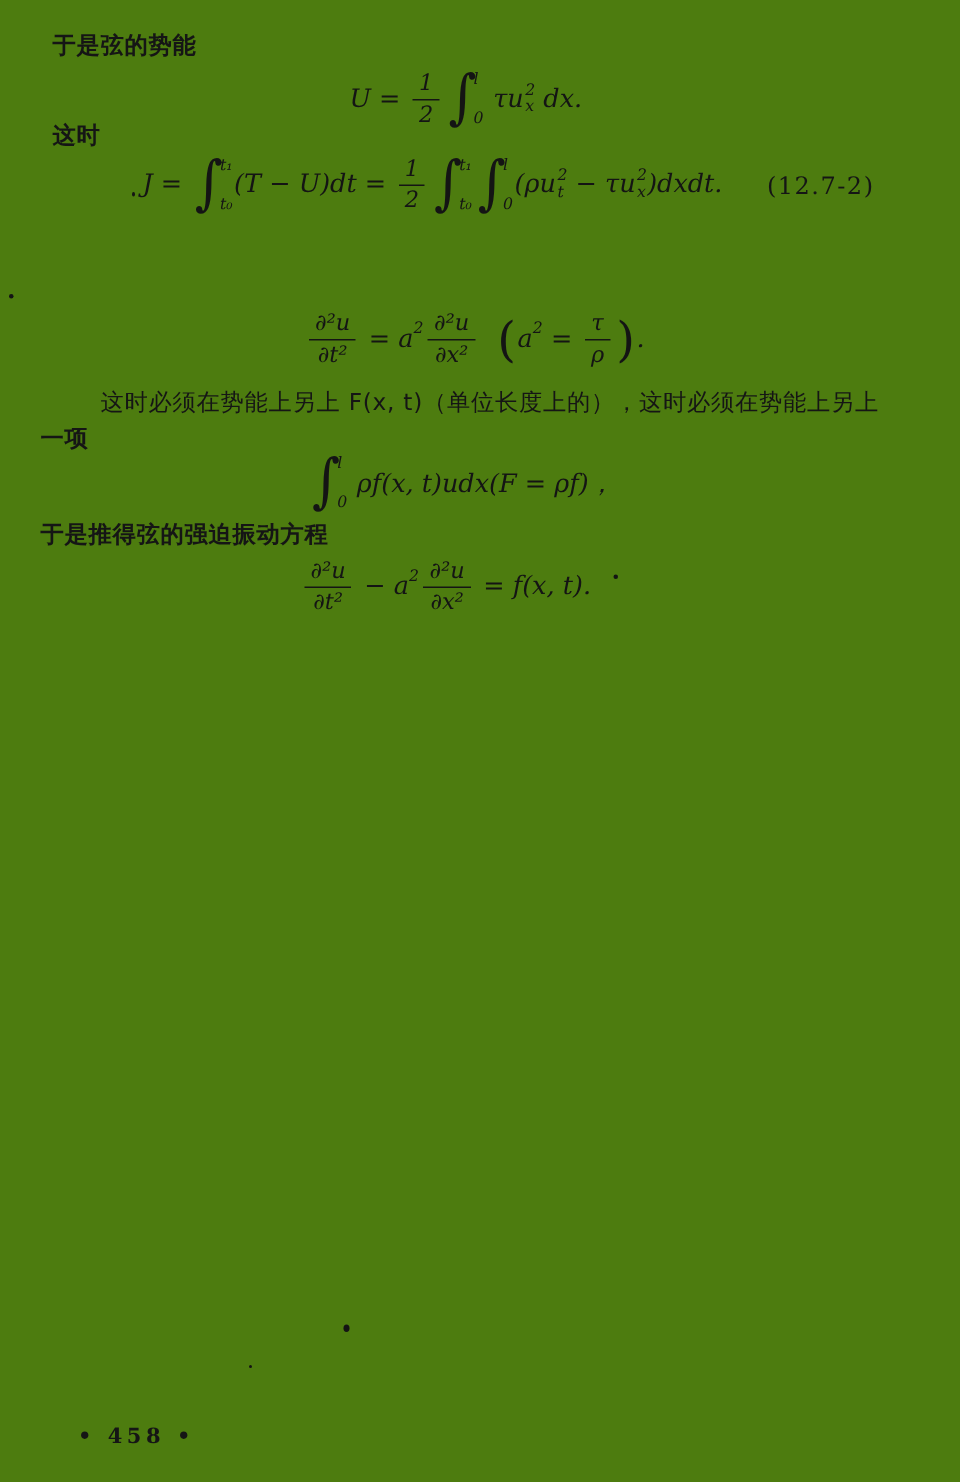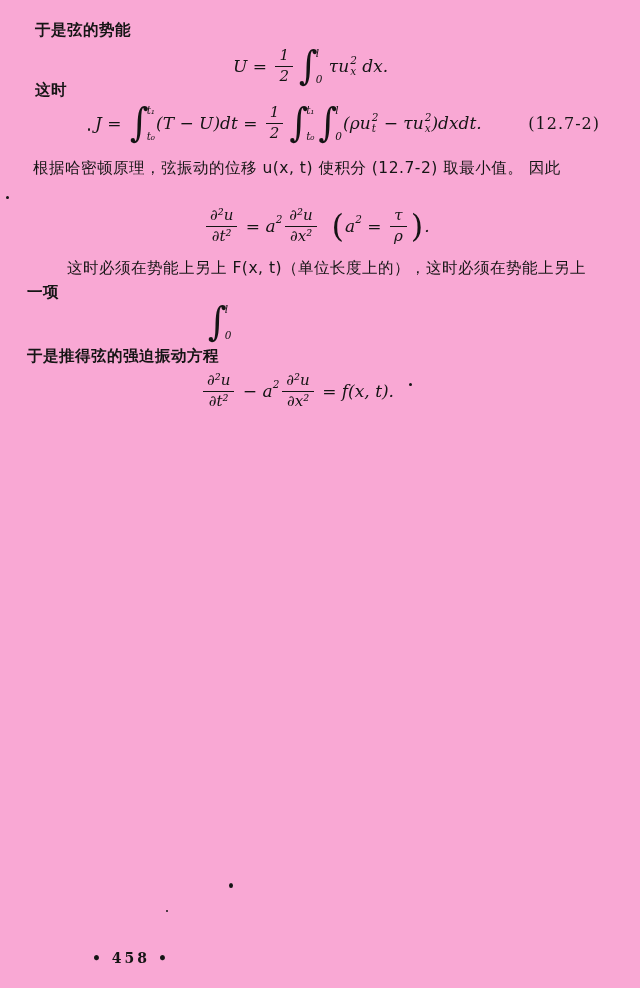--- a/index.html
+++ b/index.html
@@ -1,20 +1,20 @@
 <!DOCTYPE html>
 <html><head>
 <meta charset="utf-8">
 <style>
   html,body{margin:0;padding:0;background:#e8e8e8;}
   .page{
     position:relative;
     width:640px;height:988px;
     margin:0 auto;
-    background:#f9a8d4;
+    background:#4d7c0f;
     color:#151515;
     font-family:"DejaVu Sans", sans-serif;
     overflow:hidden;
   }
   
   .tline{
     position:absolute;
     font-size:15.5px;
     letter-spacing:0.5px;
     white-space:nowrap;
@@ -86,60 +86,58 @@
   }
   .eqrow{
     position:absolute;
     left:0;width:640px;
     display:flex;
     align-items:center;
   }
   .eqrow .meq{position:static;}
   .eqtag{
     margin-left:auto;
-    margin-right:40px;
+    margin-right:57px;
     font-family:"DejaVu Serif", serif;
     font-size:16px;
     letter-spacing:1px;
   }
   
   .speck{position:absolute;background:#141414;border-radius:50%;}
   .pagenum{
     position:absolute;
     font-size:14px;
     font-weight:700;
     letter-spacing:3px;
     font-family:"DejaVu Serif", serif;
-    margin-left:40px;
   }
 </style>
 </head>
 <body>
 
 <div class="page">
 
   <div class="tline bold" style="left:35px;top:20px;">于是弦的势能</div>
 
   <div class="meq" style="left:233px;top:44px;height:44px;"><span class="mtxt">U = </span><span class="frac"><span class="num"><span class="mtxt">1</span></span><span class="den"><span class="mtxt">2</span></span></span><span class="int"><span class="sign">∫</span><span class="lims"><span class="up">l</span><span class="lo">0</span></span></span><span class="mtxt"> τ</span><span class="ssw"><span class="ssbase">u</span><span class="ss"><span>2</span><span>x</span></span></span><span class="mtxt"> dx.</span></div>
 
   <div class="tline bold" style="left:35px;top:80px;">这时</div>
 
   <div class="eqrow" style="top:100px;height:46px;">
     <div class="meq" style="margin-left:95px;"><span class="mtxt">J = </span><span class="int"><span class="sign">∫</span><span class="lims"><span class="up">t₁</span><span class="lo">t₀</span></span></span><span class="mtxt">(T − U)dt = </span><span class="frac"><span class="num"><span class="mtxt">1</span></span><span class="den"><span class="mtxt">2</span></span></span><span class="int"><span class="sign">∫</span><span class="lims"><span class="up">t₁</span><span class="lo">t₀</span></span></span><span class="int"><span class="sign">∫</span><span class="lims"><span class="up">l</span><span class="lo">0</span></span></span><span class="mtxt">(ρ</span><span class="ssw"><span class="ssbase">u</span><span class="ss"><span>2</span><span>t</span></span></span><span class="mtxt"> − τ</span><span class="ssw"><span class="ssbase">u</span><span class="ss"><span>2</span><span>x</span></span></span><span class="mtxt">)dxdt.</span></div>
     <div class="eqtag">(12.7-2)</div>
   </div>
 
-  <div class="tline" style="left:33px;top:158px;">根据哈密顿原理，弦振动的位移 u(x, t) 使积分 (12.7-2) 取最小值。 因此</div>
 
   <div class="meq" style="left:203px;top:202px;height:48px;"><span class="frac"><span class="num"><span class="mtxt">∂²u</span></span><span class="den"><span class="mtxt">∂t²</span></span></span><span class="mtxt"> = </span><span class="supw"><span>a</span><span class="supx">2</span></span><span class="frac"><span class="num"><span class="mtxt">∂²u</span></span><span class="den"><span class="mtxt">∂x²</span></span></span><span class="mtxt">  </span><span class="big">(</span><span class="supw"><span>a</span><span class="supx">2</span></span><span class="mtxt"> = </span><span class="frac"><span class="num"><span class="mtxt">τ</span></span><span class="den"><span class="mtxt">ρ</span></span></span><span class="big">)</span><span class="mtxt">.</span></div>
 
   <div class="tline" style="left:67px;top:258px;">这时必须在势能上另上 F(x, t)（单位长度上的），这时必须在势能上另上</div>
   <div class="tline" style="left:27px;top:282px;font-weight:bold;">一项</div>
 
-  <div class="meq" style="left:205px;top:301px;height:42px;"><span class="int"><span class="sign">∫</span><span class="lims"><span class="up">l</span><span class="lo">0</span></span></span></div>
+  <div class="meq" style="left:205px;top:301px;height:42px;"><span class="int"><span class="sign">∫</span><span class="lims"><span class="up">l</span><span class="lo">0</span></span></span><span class="mtxt"> ρf(x, t)udx(F = ρf)，</span></div>
 
   <div class="tline bold" style="left:27px;top:346px;">于是推得弦的强迫振动方程</div>
 
   <div class="meq" style="left:200px;top:368px;height:46px;"><span class="frac"><span class="num"><span class="mtxt">∂²u</span></span><span class="den"><span class="mtxt">∂t²</span></span></span><span class="mtxt"> − </span><span class="supw"><span>a</span><span class="supx">2</span></span><span class="frac"><span class="num"><span class="mtxt">∂²u</span></span><span class="den"><span class="mtxt">∂x²</span></span></span><span class="mtxt"> = f(x, t).</span></div>
 
   <div class="speck" style="left:6px;top:196px;width:3px;height:3px;"></div>
   <div class="speck" style="left:88px;top:128px;width:2px;height:3px;"></div>
   <div class="speck" style="left:409px;top:383px;width:3px;height:3px;"></div>
   <div class="speck" style="left:229px;top:883px;width:4px;height:5px;"></div>
   <div class="speck" style="left:166px;top:910px;width:2px;height:2px;"></div>

